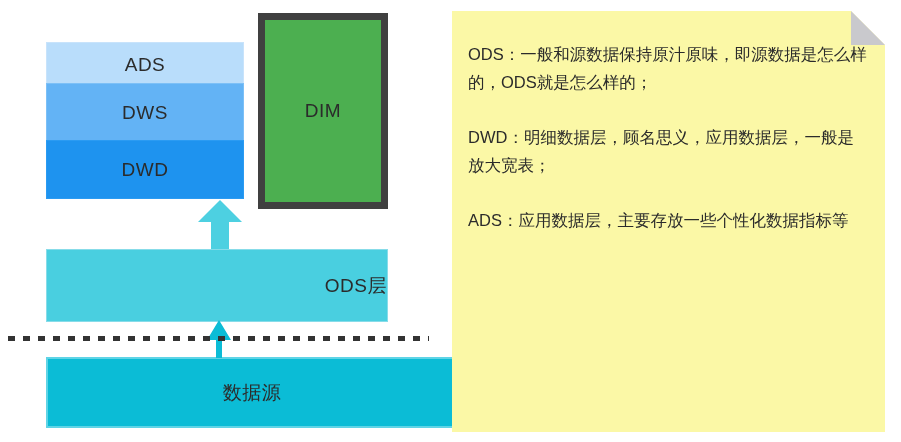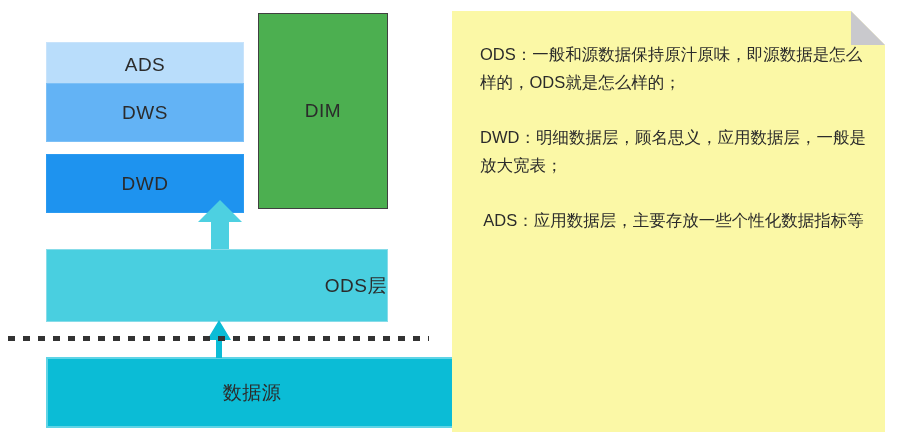--- a/index.html
+++ b/index.html
@@ -36,28 +36,28 @@
     border: 1px solid #c8e3fb;
     margin-top: 29px;
   }
   .box-dws {
     left: 46px;  top: 83px;  width: 198px; height: 59px;
     background: #63b3f5;
     border: 1px solid #7cc0f7;
     justify-content: center;
   }
   .box-dwd {
-    left: 46px;  top: 154px; width: 198px; height: 59px;
+    left: 46px;  top: 140px; width: 198px; height: 59px;
     background: #1e93ef;
     border: 1px solid #2b9bf2;
   }
   .box-dim {
     left: 258px; top: 13px;  width: 130px; height: 196px;
     background: #4caf50;
-    border: 1px solid #404040;
+    border: 7px solid #404040;
   }
   .box-ods {
     left: 46px;  top: 249px; width: 342px; height: 73px;
     background: #49cfe0;
     border: 1px solid #87dce9;
     justify-content: flex-end;
   }
   .box-src {
     left: 46px;  top: 357px; width: 412px; height: 71px;
     background: #0bbcd6;
@@ -117,23 +117,23 @@
   .note-text {
     position: absolute;
     left: 16px;
     top: 29px;
     right: 18px;
     color: #2b2b2b;
     font-size: 16.5px;
     line-height: 28px;
   }
   .note-para {
-    margin: 0 0 27px 12px;
+    margin: 0 0 27px 0;
   }
-  .note-para:last-child { margin-bottom: 0; text-align: center; }
+  .note-para:last-child { margin-bottom: 0; }
 </style>
 </head>
 <body>
 
 <div id="canvas">
 
   <div class="layer-box box-ads">
     <span>ADS</span>
   </div>
 

